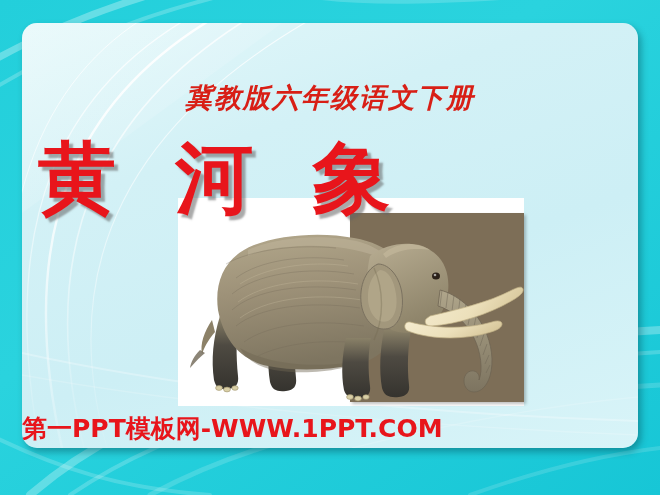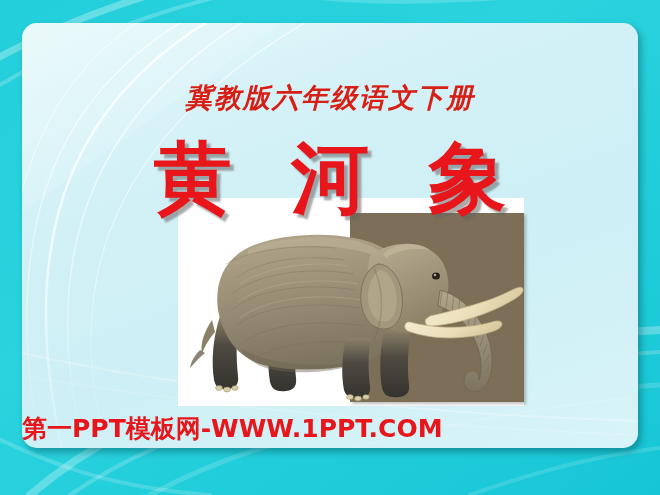--- a/index.html
+++ b/index.html
@@ -63,21 +63,20 @@
     white-space: nowrap;
     z-index: 30;
   }
 
   
   .main-title {
     position: absolute;
     left: 0;
     top: 116px;
     width: 100%;
-    text-align: center;
     color: #e8151b;
     font-family: "DejaVu Sans", "Liberation Sans", sans-serif;
     font-size: 78px;
     font-weight: bold;
     line-height: 1;
     letter-spacing: 16px;
     text-indent: 16px;
     text-shadow: 4px 4px 2px rgba(100, 100, 100, 0.55);
     white-space: nowrap;
     z-index: 30;

